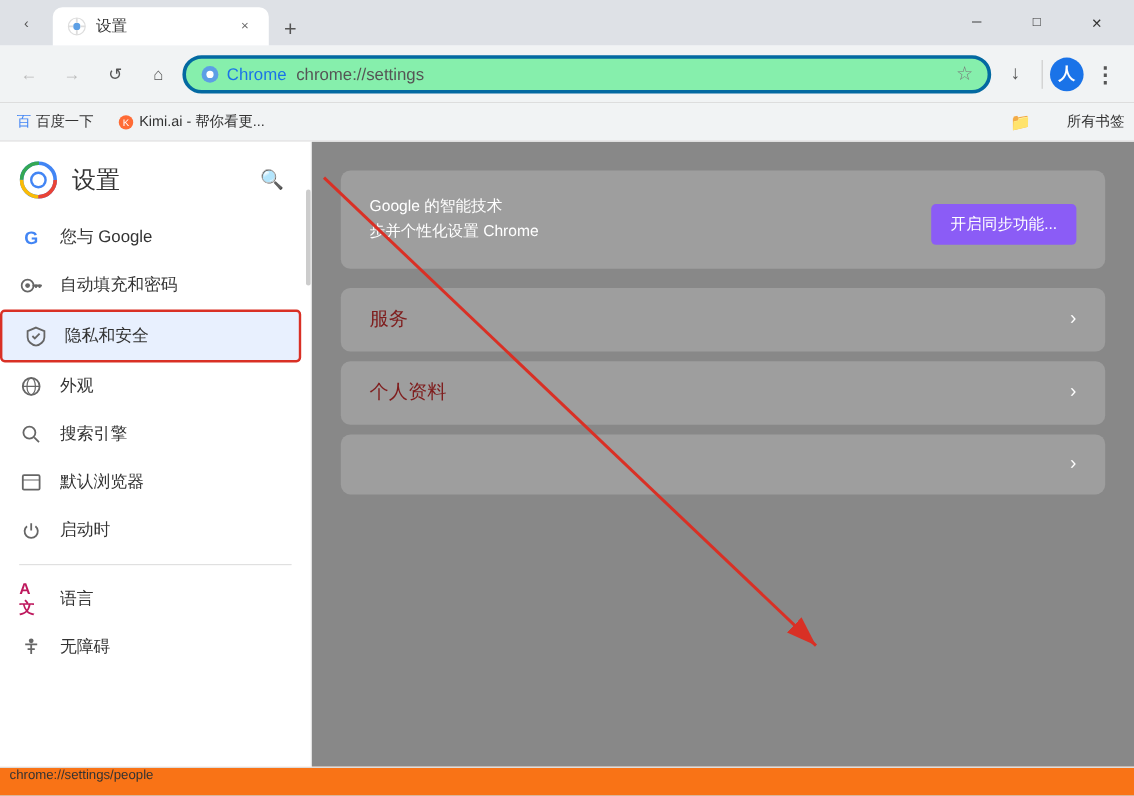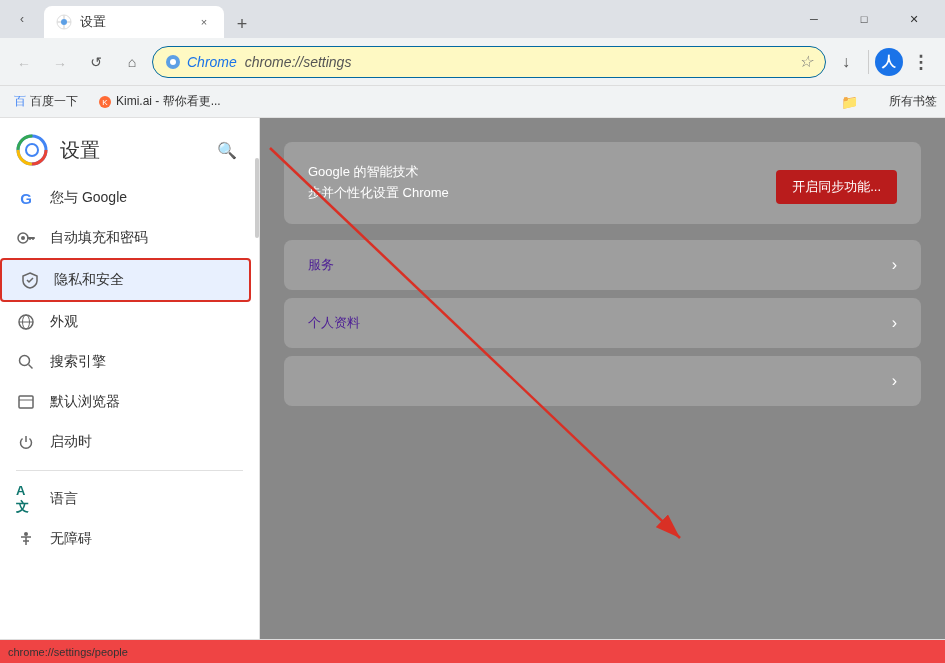--- a/index.html
+++ b/index.html
@@ -68,30 +68,29 @@
     }
     .nav-btn {
       width: 32px; height: 32px; border-radius: 50%;
       display: flex; align-items: center; justify-content: center;
       cursor: pointer; font-size: 14px; color: #555;
     }
     .nav-btn.disabled { color: #bbb; cursor: default; }
     .address-bar {
       flex: 1;
       height: 32px;
-      background: #fef9c3;
-      border: 1px solid #0369a1;
+      background: #86efac;
+      border: 3px solid #0369a1;
       border-radius: 16px;
       display: flex;
       align-items: center;
       padding: 0 12px;
       gap: 6px;
       font-size: 14px;
       color: #333;
-      font-style: italic;
     }
     .address-bar-logo { display: flex; align-items: center; }
     .nav-right-btns { display: flex; gap: 2px; align-items: center; }
     .divider-v { width: 1px; height: 24px; background: #ccc; margin: 0 4px; }
 
     
     .bookmarks-bar {
       height: 32px;
       background: #f1f3f4;
       display: flex;
@@ -170,23 +169,23 @@
       position: absolute;
       right: 0; top: 40px;
       width: 4px; height: 80px;
       background: #ccc;
       border-radius: 2px;
     }
 
     
     .status-bar {
       height: 24px;
-      background: #ef4444;
-      display: flex;
-      align-items: center;
+      background: #f97316;
+      display: flex;
+      align-items: flex-start;
       padding: 0 8px;
       font-size: 11px;
       color: #333;
       flex-shrink: 0;
       border-top: 1px solid #ddd;
     }
 
     
     .settings-main {
       flex: 1;
@@ -206,41 +205,41 @@
       border-radius: 8px;
       padding: 20px 24px;
       display: flex;
       align-items: flex-end;
       justify-content: space-between;
       margin-bottom: 16px;
       max-width: 640px;
     }
     .sync-card-text { color: #fff; font-size: 13px; line-height: 1.6; }
     .sync-btn {
-      background: #b91c1c;
+      background: #8b5cf6;
       color: #fff;
       border: none;
       border-radius: 4px;
       padding: 8px 16px;
       font-size: 13px;
       cursor: pointer;
       white-space: nowrap;
       flex-shrink: 0;
     }
     .list-item-row {
       background: #9e9e9e;
       border-radius: 8px;
       padding: 16px 24px;
       display: flex;
       align-items: center;
       justify-content: space-between;
       margin-bottom: 8px;
       max-width: 640px;
     }
-    .list-item-text { color: #4c1d95; font-size: 13px; }
+    .list-item-text { color: #7f1d1d; font-size: 16px; }
     .chevron-right { color: #fff; font-size: 16px; }
 
     
     .google-g { font-size: 15px; font-weight: bold; color: #4285f4; font-family: Arial; }
 
     
     .profile-avatar {
       width: 28px; height: 28px; border-radius: 50%;
       background: #1a73e8;
       display: flex; align-items: center; justify-content: center;
@@ -406,21 +405,21 @@
               <path d="M5.5 5.5 A5.5 5.5 0 1 0 12.5 5.5" fill="none" stroke="#666" stroke-width="1.5"></path>
             </svg>
           </div>
           <span>启动时</span>
         </div>
 
         <div class="sidebar-divider"></div>
 
         <div class="sidebar-item">
           <div class="sidebar-icon">
-            <span style="font-size:13px;font-weight:bold;color:#0f766e;">A文</span>
+            <span style="font-size:13px;font-weight:bold;color:#be185d;">A文</span>
           </div>
           <span>语言</span>
         </div>
 
 
         <div class="sidebar-item">
           <div class="sidebar-icon">
             <svg width="18" height="18" viewBox="0 0 18 18">
               <circle cx="9" cy="4" r="2" fill="#666"></circle>
               <path d="M4 7 L14 7 M9 7 L9 15 M6 11 L12 11" stroke="#666" stroke-width="1.5" fill="none"></path>

